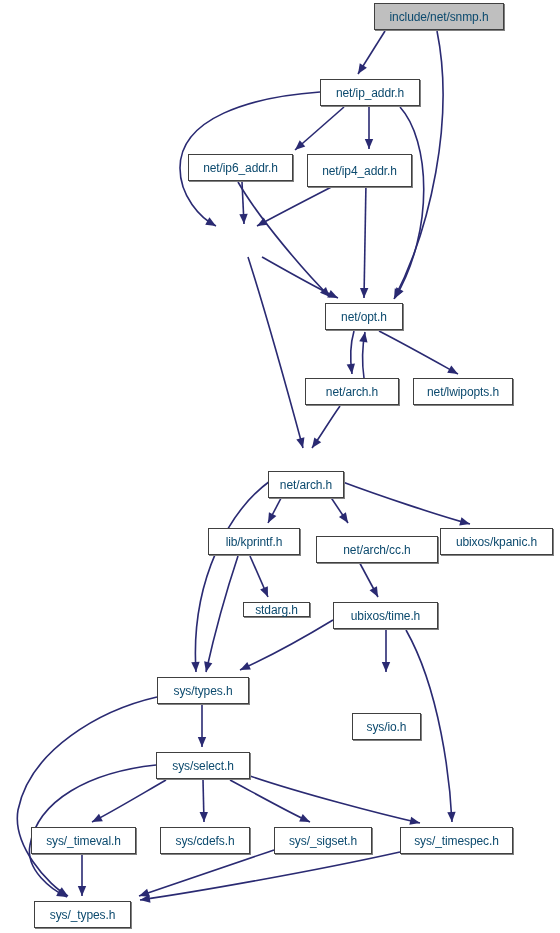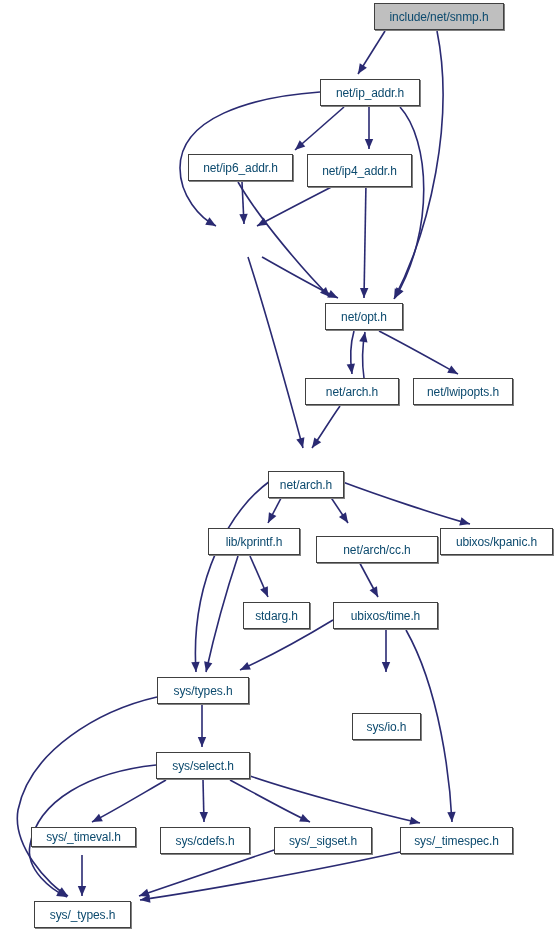--- a/index.html
+++ b/index.html
@@ -137,23 +137,23 @@
     <div class="node" style="left: 320px; top: 79px; width: 100px; height: 27px; background: rgb(255, 255, 255); border-color: rgb(64, 64, 64);">net/ip_addr.h</div>
     <div class="node" style="left: 188px; top: 154px; width: 105px; height: 27px; background: rgb(255, 255, 255); border-color: rgb(64, 64, 64);">net/ip6_addr.h</div>
     <div class="node" style="left: 307px; top: 154px; width: 105px; height: 33px; background: rgb(255, 255, 255); border-color: rgb(64, 64, 64);">net/ip4_addr.h</div>
     <div class="node" style="left: 325px; top: 303px; width: 78px; height: 27px; background: rgb(255, 255, 255); border-color: rgb(64, 64, 64);">net/opt.h</div>
     <div class="node" style="left: 305px; top: 378px; width: 94px; height: 27px; background: rgb(255, 255, 255); border-color: rgb(64, 64, 64);">net/arch.h</div>
     <div class="node" style="left: 413px; top: 378px; width: 100px; height: 27px; background: rgb(255, 255, 255); border-color: rgb(64, 64, 64);">net/lwipopts.h</div>
     <div class="node" style="left: 268px; top: 453px; width: 76px; height: 27px; background: rgb(255, 255, 255); border-color: rgb(64, 64, 64); margin-top: 18px;">net/arch.h</div>
     <div class="node" style="left: 208px; top: 528px; width: 92px; height: 27px; background: rgb(255, 255, 255); border-color: rgb(64, 64, 64);">lib/kprintf.h</div>
     <div class="node" style="left: 316px; top: 528px; width: 122px; height: 27px; background: rgb(255, 255, 255); border-color: rgb(64, 64, 64); margin-top: 8px;">net/arch/cc.h</div>
     <div class="node" style="left: 440px; top: 528px; width: 113px; height: 27px; background: rgb(255, 255, 255); border-color: rgb(64, 64, 64);">ubixos/kpanic.h</div>
-    <div class="node" style="left: 243px; top: 602px; width: 67px; height: 27px; background: rgb(255, 255, 255); border-color: rgb(64, 64, 64);">stdarg.h</div>
+    <div class="node" style="left: 243px; top: 602px; width: 67px; height: 15px; background: rgb(255, 255, 255); border-color: rgb(64, 64, 64);">stdarg.h</div>
     <div class="node" style="left: 333px; top: 602px; width: 105px; height: 27px; background: rgb(255, 255, 255); border-color: rgb(64, 64, 64);">ubixos/time.h</div>
     <div class="node" style="left: 157px; top: 677px; width: 92px; height: 27px; background: rgb(255, 255, 255); border-color: rgb(64, 64, 64);">sys/types.h</div>
     <div class="node" style="left: 352px; top: 713px; width: 69px; height: 27px; background: rgb(255, 255, 255); border-color: rgb(64, 64, 64);">sys/io.h</div>
     <div class="node" style="left: 156px; top: 752px; width: 94px; height: 27px; background: rgb(255, 255, 255); border-color: rgb(64, 64, 64);">sys/select.h</div>
-    <div class="node" style="left: 31px; top: 827px; width: 105px; height: 20px; background: rgb(255, 255, 255); border-color: rgb(64, 64, 64); text-align: right;">sys/_timeval.h</div>
+    <div class="node" style="left: 31px; top: 827px; width: 105px; height: 27px; background: rgb(255, 255, 255); border-color: rgb(64, 64, 64); text-align: right;">sys/_timeval.h</div>
     <div class="node" style="left: 160px; top: 827px; width: 90px; height: 27px; background: rgb(255, 255, 255); border-color: rgb(64, 64, 64);">sys/cdefs.h</div>
     <div class="node" style="left: 274px; top: 827px; width: 98px; height: 27px; background: rgb(255, 255, 255); border-color: rgb(64, 64, 64);">sys/_sigset.h</div>
     <div class="node" style="left: 400px; top: 827px; width: 113px; height: 27px; background: rgb(255, 255, 255); border-color: rgb(64, 64, 64);">sys/_timespec.h</div>
     <div class="node" style="left: 34px; top: 901px; width: 97px; height: 27px; background: rgb(255, 255, 255); border-color: rgb(64, 64, 64);">sys/_types.h</div>
   </div>
 
 </body></html>

